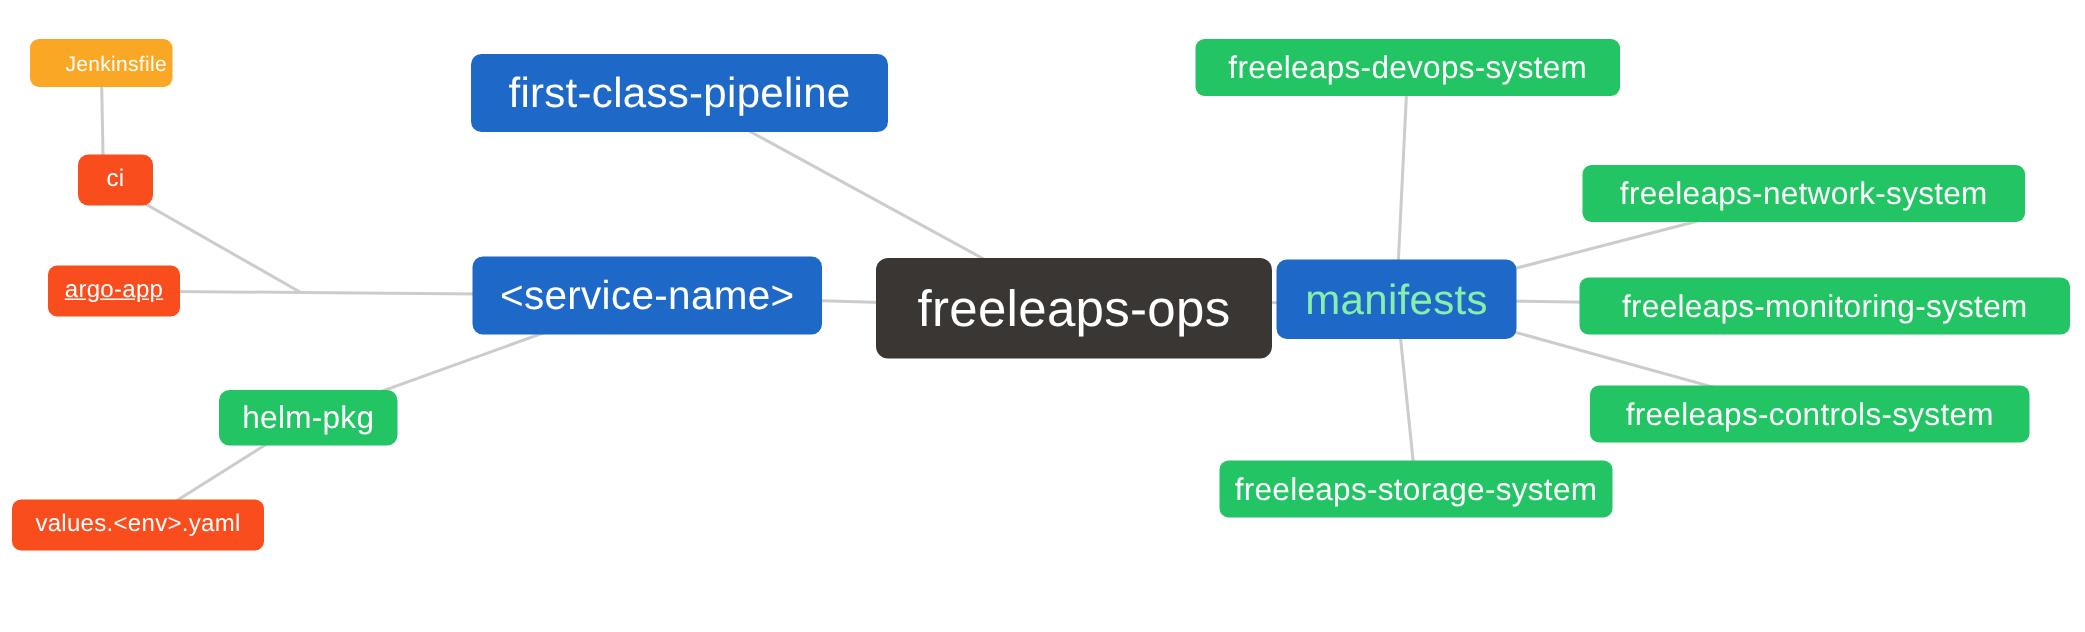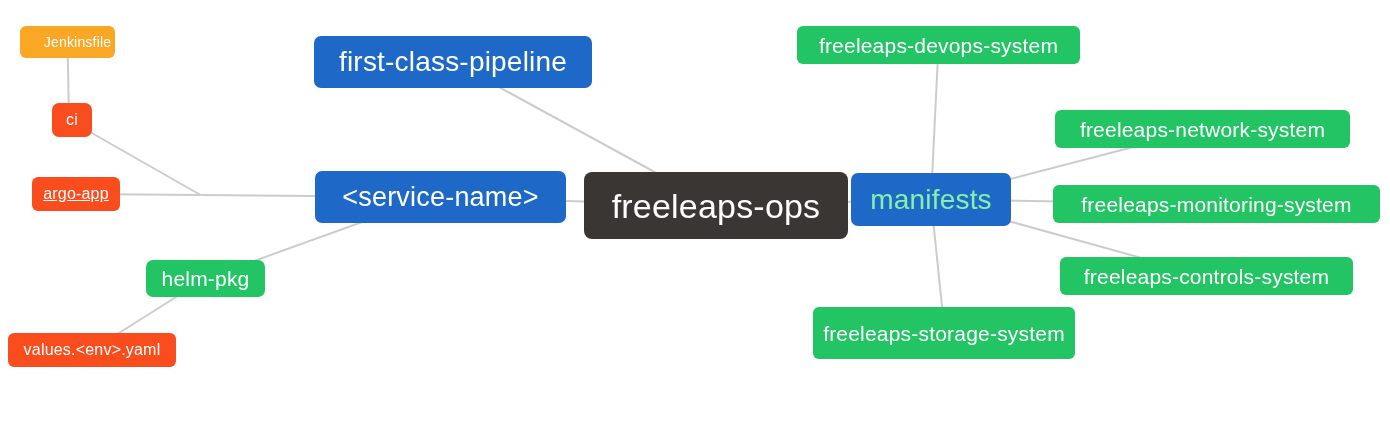--- a/index.html
+++ b/index.html
@@ -51,25 +51,25 @@
       <line x1="716" y1="205.5" x2="931" y2="199.5" stroke="#cccccc" stroke-width="2"></line>
       <line x1="931" y1="199.5" x2="938.5" y2="45" stroke="#cccccc" stroke-width="2"></line>
       <line x1="931" y1="199.5" x2="1202.5" y2="129" stroke="#cccccc" stroke-width="2"></line>
       <line x1="931" y1="199.5" x2="1216.5" y2="204" stroke="#cccccc" stroke-width="2"></line>
       <line x1="931" y1="199.5" x2="1206.5" y2="276" stroke="#cccccc" stroke-width="2"></line>
       <line x1="931" y1="199.5" x2="944" y2="326" stroke="#cccccc" stroke-width="2"></line>
     </svg>
 
 <div class="node" style="left: 314px; top: 36px; width: 278px; height: 52px; background: rgb(30, 104, 199); border-radius: 7px; font-size: 28px; color: rgb(255, 255, 255);">first-class-pipeline</div>
     <div class="node" style="left: 584px; top: 172px; width: 264px; height: 67px; background: rgb(58, 54, 51); border-radius: 8px; font-size: 34px; color: rgb(255, 255, 255);">freeleaps-ops</div>
-    <div class="node" style="left: 315px; top: 171px; width: 251px; height: 52px; background: rgb(30, 104, 199); border-radius: 7px; font-size: 27px; color: rgb(255, 255, 255);">&lt;service-name&gt;</div>
+    <div class="node" style="left: 315px; top: 171px; width: 233px; height: 52px; background: rgb(30, 104, 199); border-radius: 7px; font-size: 27px; color: rgb(255, 255, 255);">&lt;service-name&gt;</div>
     <div class="node" style="left: 851px; top: 173px; width: 160px; height: 53px; background: rgb(30, 104, 199); border-radius: 7px; font-size: 28px; color: #86efac;">manifests</div>
     <div class="node" style="left: 146px; top: 260px; width: 119px; height: 37px; background: rgb(34, 196, 100); border-radius: 7px; font-size: 21px; color: rgb(255, 255, 255);">helm-pkg</div>
-    <div class="node" style="left: 52px; top: 103px; width: 40px; height: 34px; background: rgb(249, 77, 30); border-radius: 7px; font-size: 16px; color: rgb(255, 255, 255);">ci</div>
+    <div class="node" style="left: 52px; top: 103px; width: 50px; height: 34px; background: rgb(249, 77, 30); border-radius: 7px; font-size: 16px; color: rgb(255, 255, 255);">ci</div>
     <div class="node" style="left: 32px; top: 177px; width: 88px; height: 34px; background: rgb(249, 77, 30); border-radius: 6px; font-size: 16px; color: rgb(255, 255, 255); text-decoration: underline;">argo-app</div>
     <div class="node" style="left: 8px; top: 333px; width: 168px; height: 34px; background: rgb(249, 77, 30); border-radius: 6px; font-size: 16px; color: rgb(255, 255, 255);">values.&lt;env&gt;.yaml</div>
     <div class="node" style="left: 20px; top: 26px; width: 95px; height: 32px; background: rgb(249, 167, 36); border-radius: 6px; font-size: 14px; color: rgb(255, 255, 255); padding-left: 20px;">Jenkinsfile</div>
     <div class="node" style="left: 797px; top: 26px; width: 283px; height: 38px; background: rgb(34, 196, 100); border-radius: 6px; font-size: 21px; color: rgb(255, 255, 255);">freeleaps-devops-system</div>
     <div class="node" style="left: 1055px; top: 110px; width: 295px; height: 38px; background: rgb(34, 196, 100); border-radius: 6px; font-size: 21px; color: rgb(255, 255, 255);">freeleaps-network-system</div>
     <div class="node" style="left: 1053px; top: 185px; width: 327px; height: 38px; background: rgb(34, 196, 100); border-radius: 6px; font-size: 21px; color: rgb(255, 255, 255); text-align: right;">freeleaps-monitoring-system</div>
     <div class="node" style="left: 1060px; top: 257px; width: 293px; height: 38px; background: rgb(34, 196, 100); border-radius: 6px; font-size: 21px; color: rgb(255, 255, 255);">freeleaps-controls-system</div>
-    <div class="node" style="left: 813px; top: 307px; width: 262px; height: 52px; background: rgb(34, 196, 100); border-radius: 6px; font-size: 21px; color: rgb(255, 255, 255);">freeleaps-storage-system</div>
+    <div class="node" style="left: 813px; top: 307px; width: 262px; height: 38px; background: rgb(34, 196, 100); border-radius: 6px; font-size: 21px; color: rgb(255, 255, 255);">freeleaps-storage-system</div>
   </div>
 
 </body></html>

